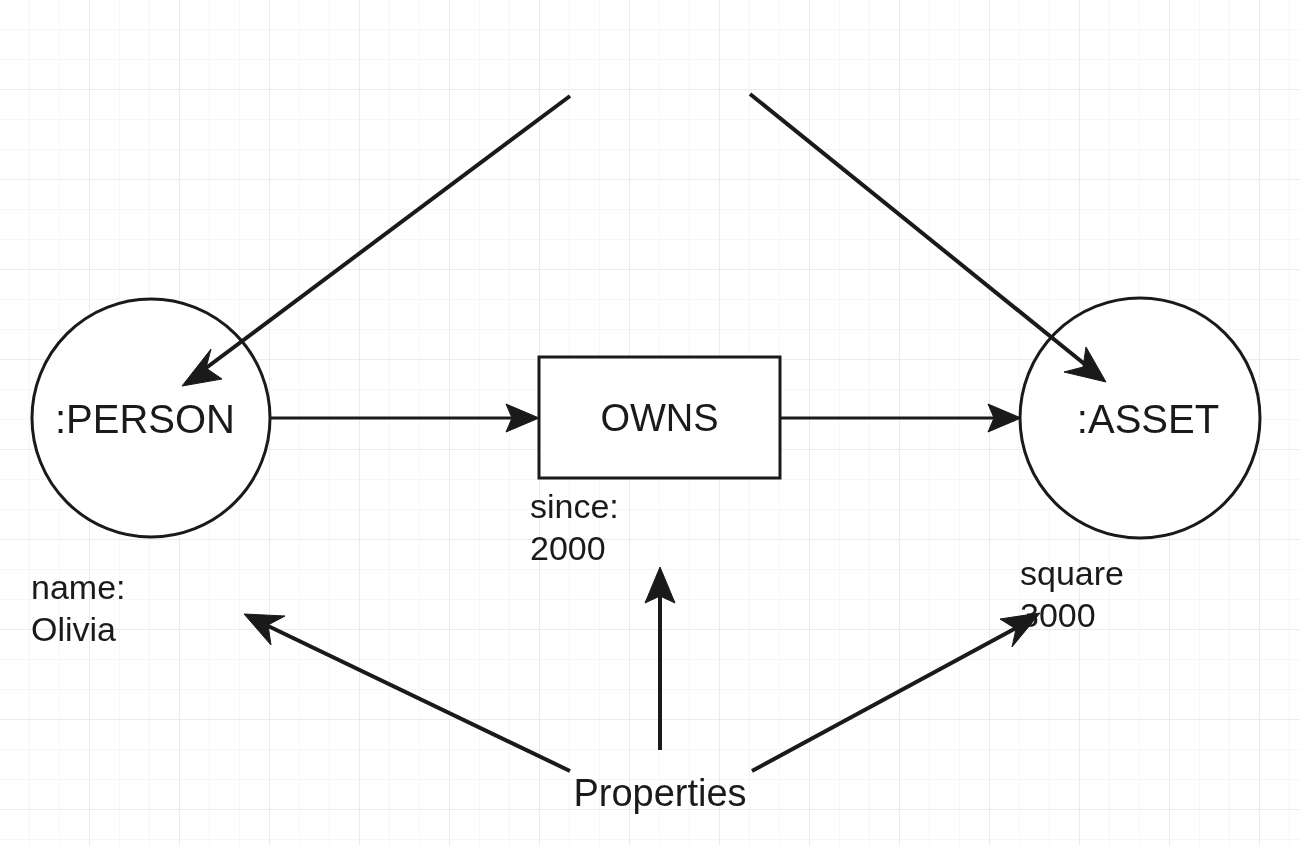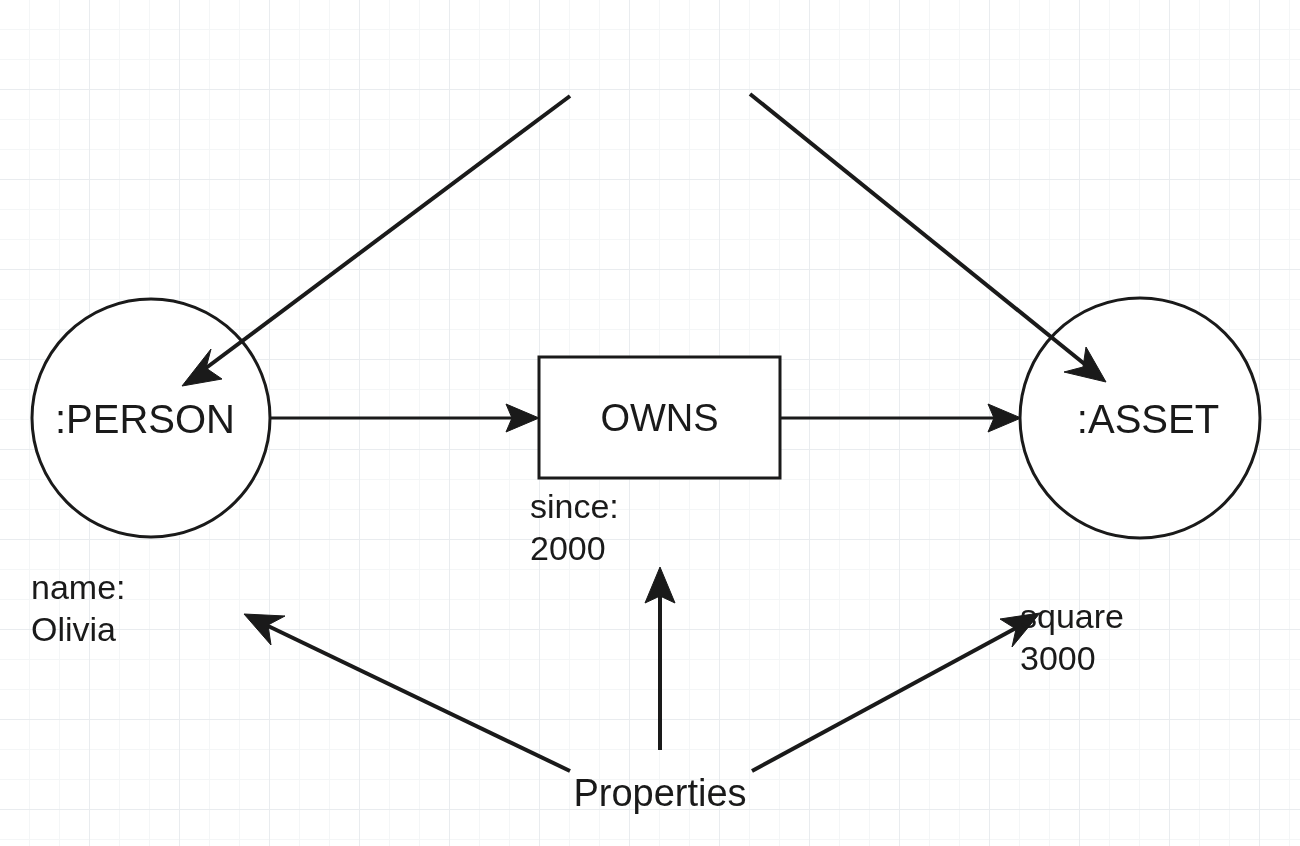--- a/index.html
+++ b/index.html
@@ -127,18 +127,18 @@
   <div class="prop-text" style="left:31px; top:566px; width:240px;">
     <div>name:</div>
     <div>Olivia</div>
   </div>
 
   <div class="prop-text" style="left:530px; top:485px; width:260px;">
     <div>since:</div>
     <div>2000</div>
   </div>
 
-  <div class="prop-text" style="left:1020px; top:552px; width:240px;margin-top:43px;">
+  <div class="prop-text" style="left:1020px; top:552px; width:240px;">
     <div>square</div>
     <div>3000</div>
   </div>
 
 </div>
 
 </body></html>

